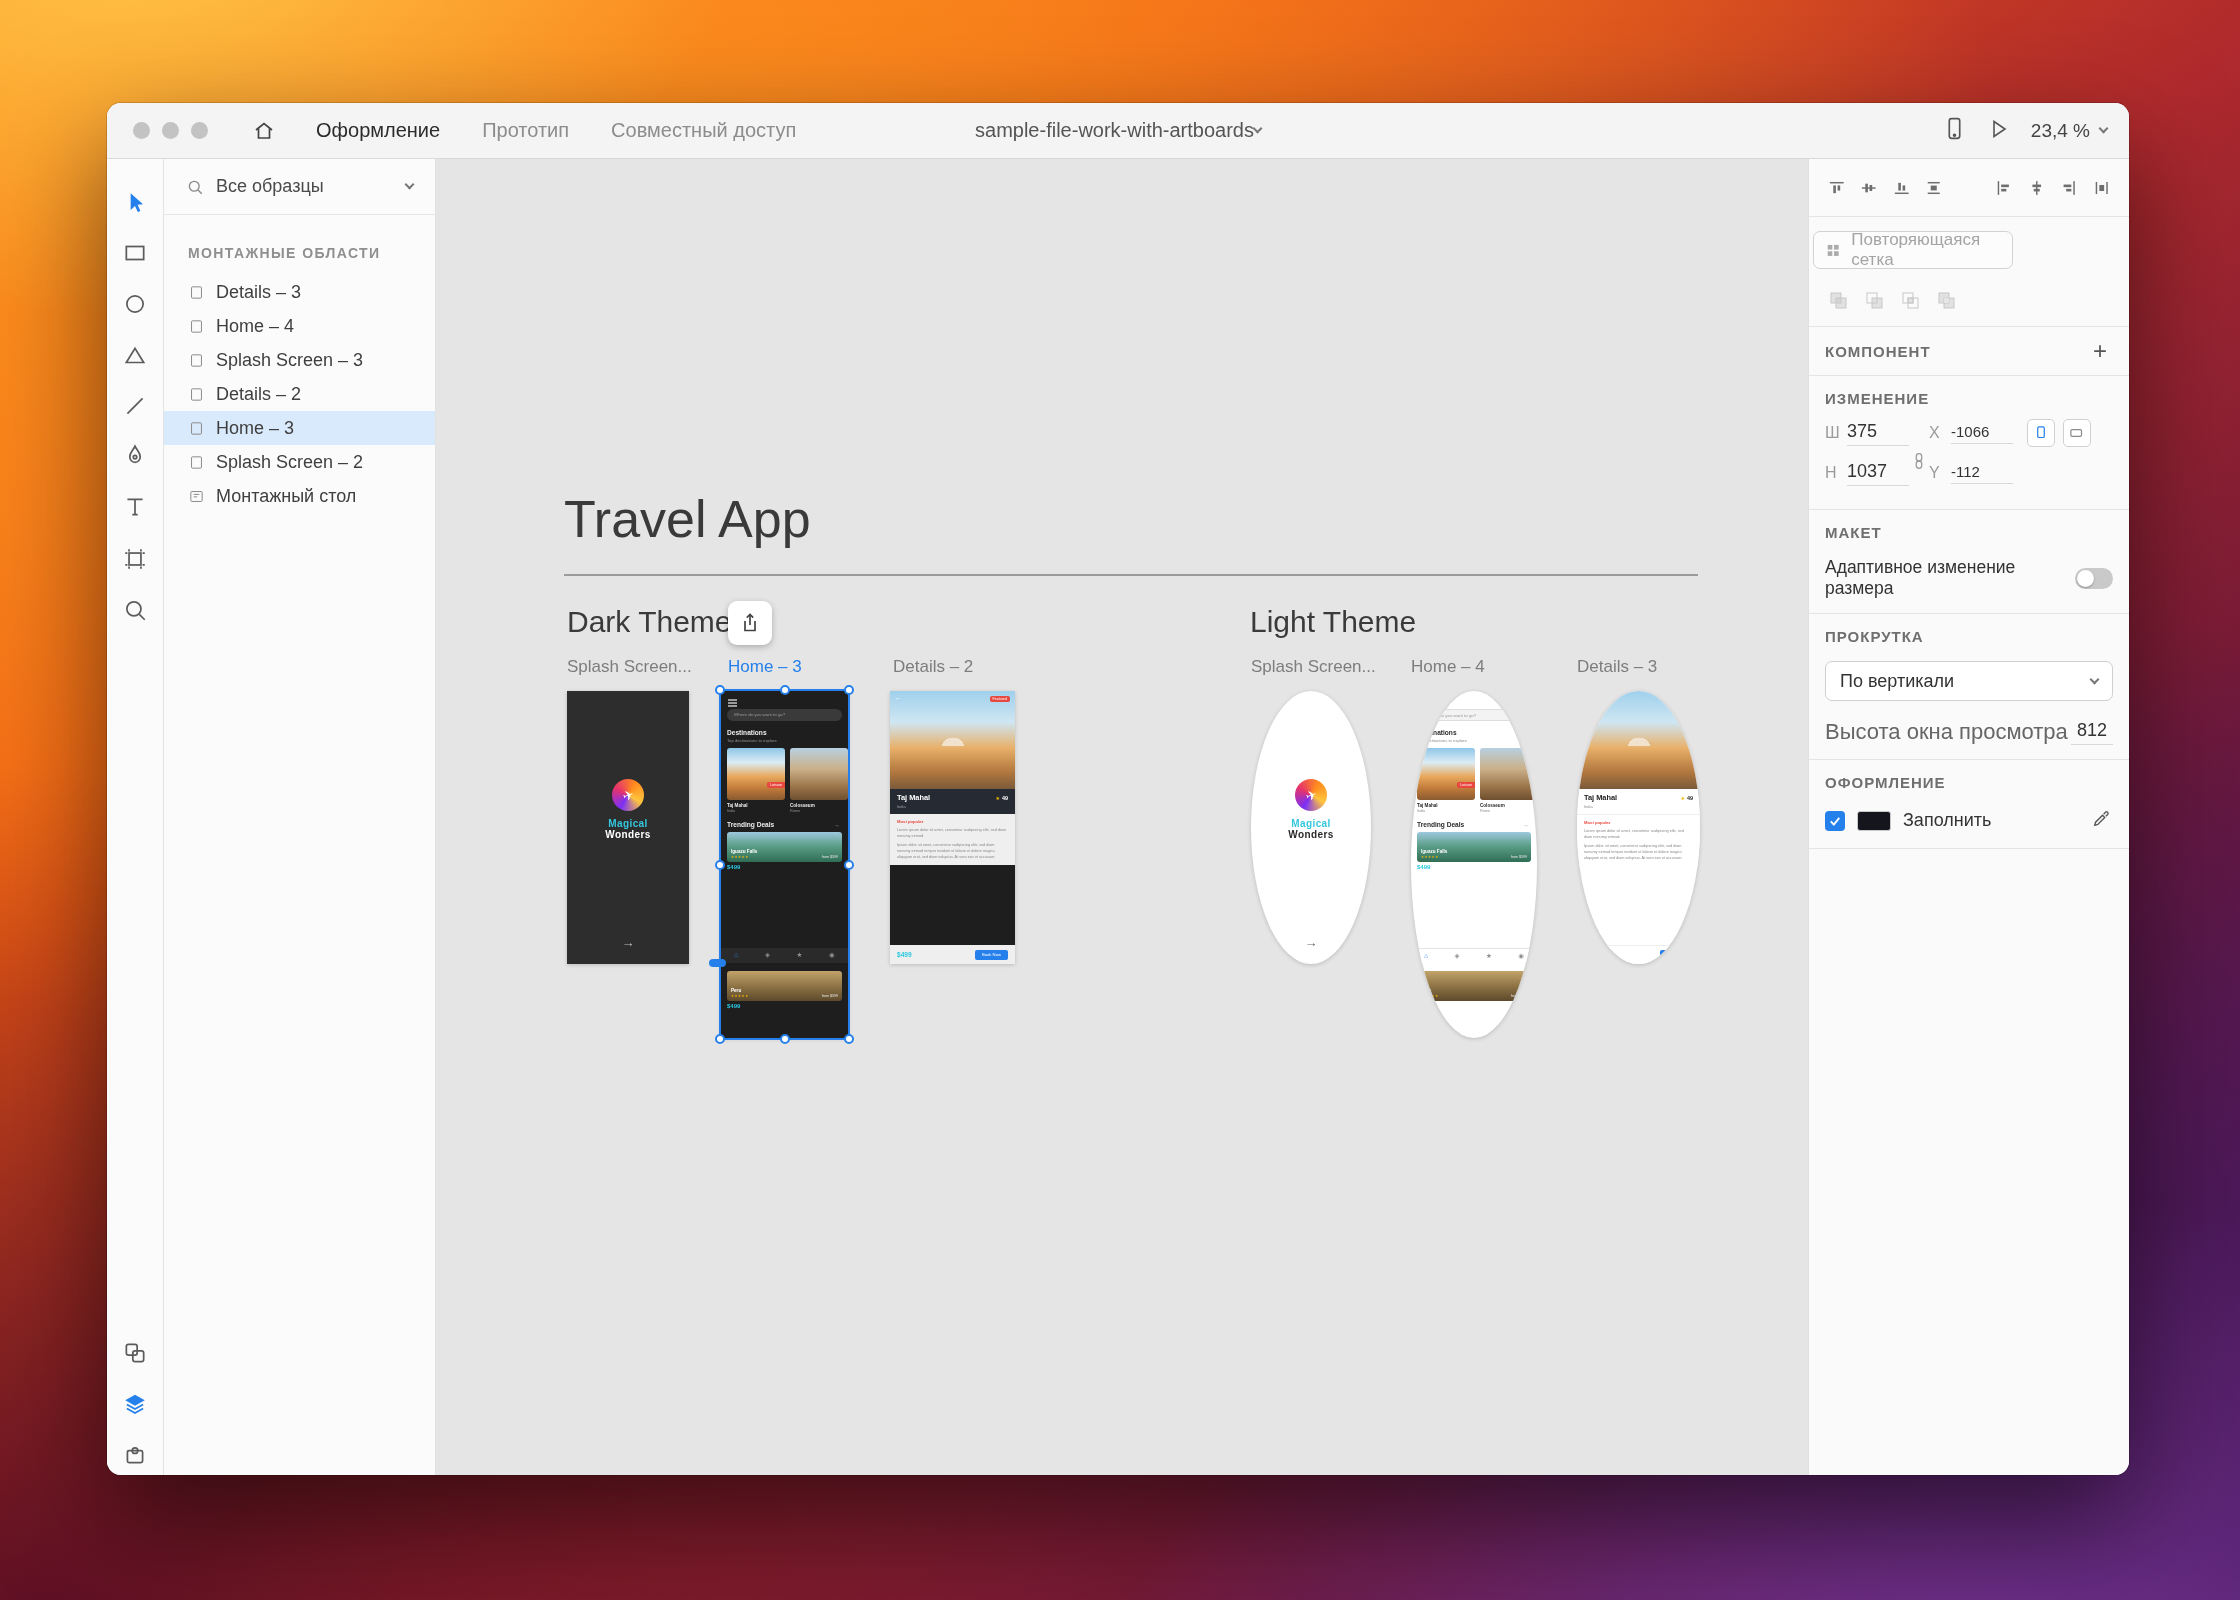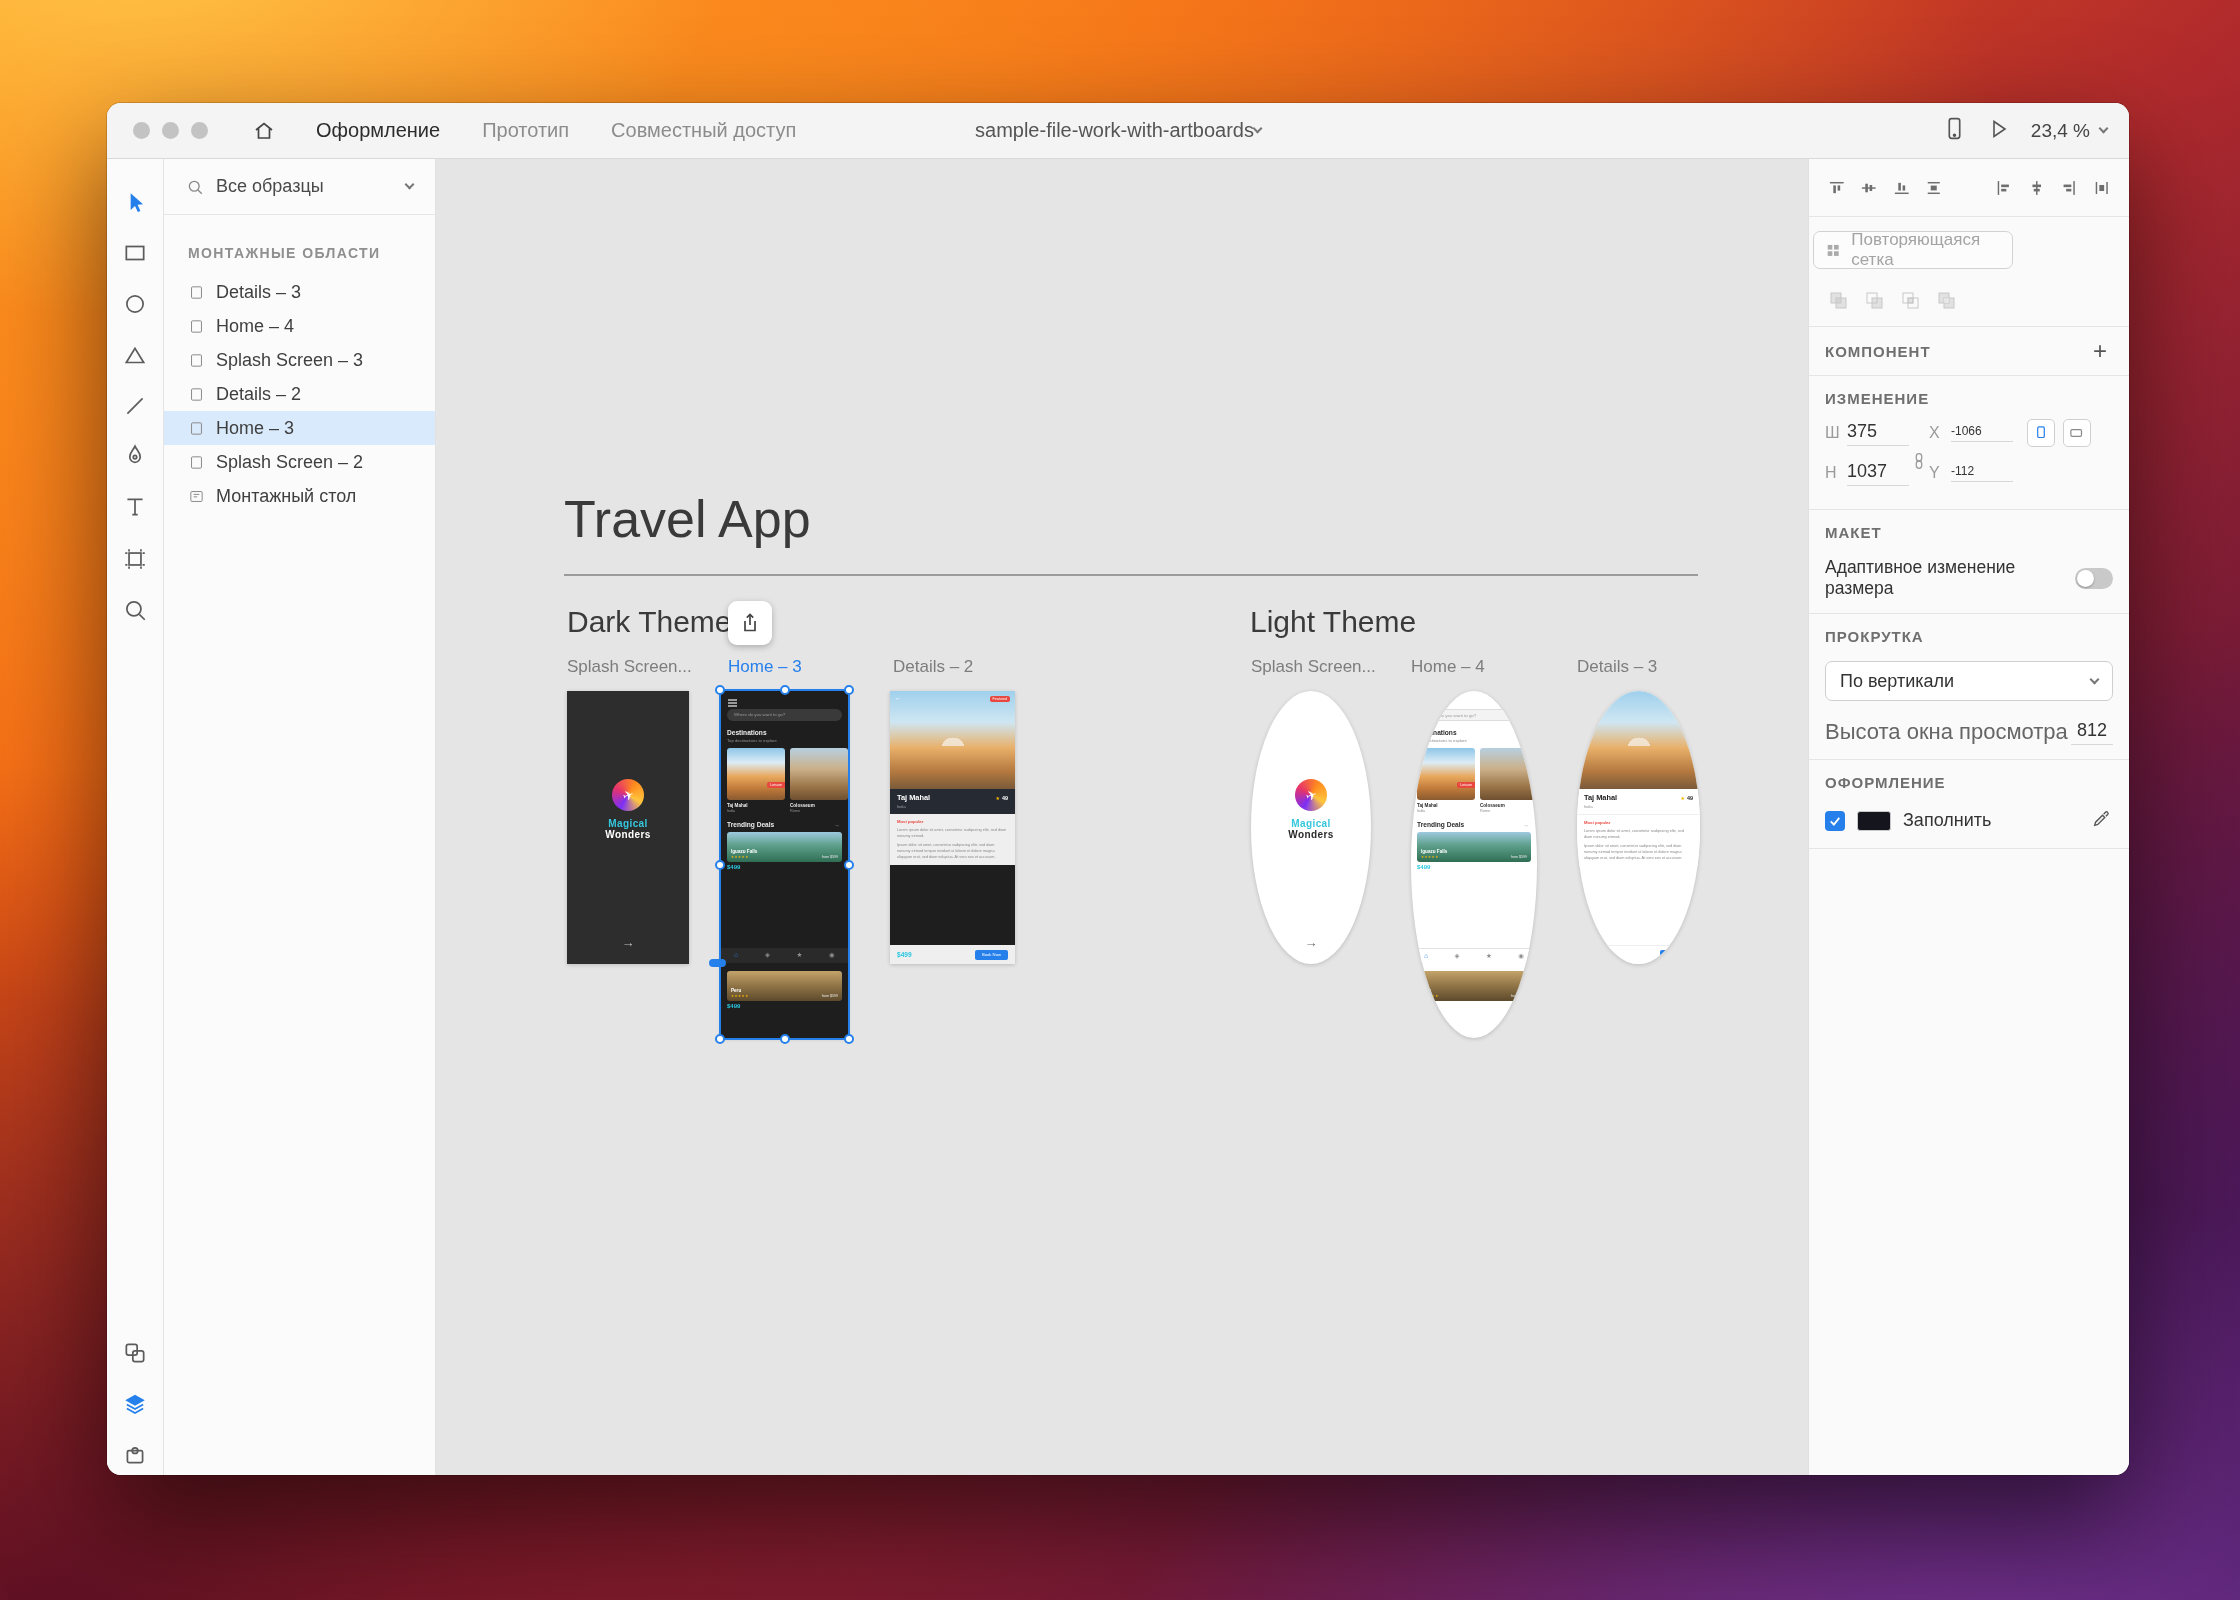--- a/index.html
+++ b/index.html
@@ -168,21 +168,21 @@
   .bool-row svg{width:19px;height:19px;fill:#c7c7c7;stroke:#c7c7c7;stroke-width:1;fill-opacity:.5}
   .sec{padding:14px 16px}
   .sec-title{font-size:15px;letter-spacing:1px;color:#6f6f6f;font-weight:bold}
   .row-between{display:flex;align-items:center;justify-content:space-between}
   .plus{font-size:24px;color:#555;line-height:20px;margin-right:6px}
   .xf-grid{position:relative;padding:6px 0 2px}
   .xf-row{display:flex;align-items:center;height:40px}
   .xf-label{width:22px;color:#9a9a9a;font-size:16px}
   .xf-val{width:62px;border-bottom:1px solid #d8d8d8;font-size:18px;color:#333;padding-bottom:3px;margin-right:20px}
   .xf-label2{width:22px;color:#9a9a9a;font-size:16px}
-  .xf-val2{width:62px;border-bottom:1px solid #d8d8d8;font-size:12px;color:#333;padding-bottom:3px}
+  .xf-val2{width:62px;border-bottom:1px solid #d8d8d8;font-size:15px;color:#333;padding-bottom:3px}
   .xf-lock{position:absolute;left:84px;top:44px}
   .xf-lock svg{width:20px;height:20px;stroke:#9a9a9a;fill:none;stroke-width:1.4}
   .orient{display:flex;gap:8px;margin-left:14px}
   .orient .ob{width:28px;height:28px;border:1px solid #d0d0d0;border-radius:5px;background:#fff;display:flex;align-items:center;justify-content:center}
   .orient svg{width:18px;height:18px;fill:none;stroke-width:1.5}
   .toggle{width:38px;height:21px;border-radius:11px;background:#c9c9c9;position:relative;flex:none}
   .toggle .knob{position:absolute;left:2px;top:2px;width:17px;height:17px;border-radius:50%;background:#fff;box-shadow:0 1px 2px rgba(0,0,0,.3)}
   .select{height:40px;border:1px solid #cfcfcf;border-radius:7px;background:#fff;display:flex;align-items:center;justify-content:space-between;padding:0 14px;font-size:18px;color:#333}
   .kv-row{display:flex;align-items:center;justify-content:space-between;margin-top:18px}
   .kv-label{color:#666;font-size:22px}

